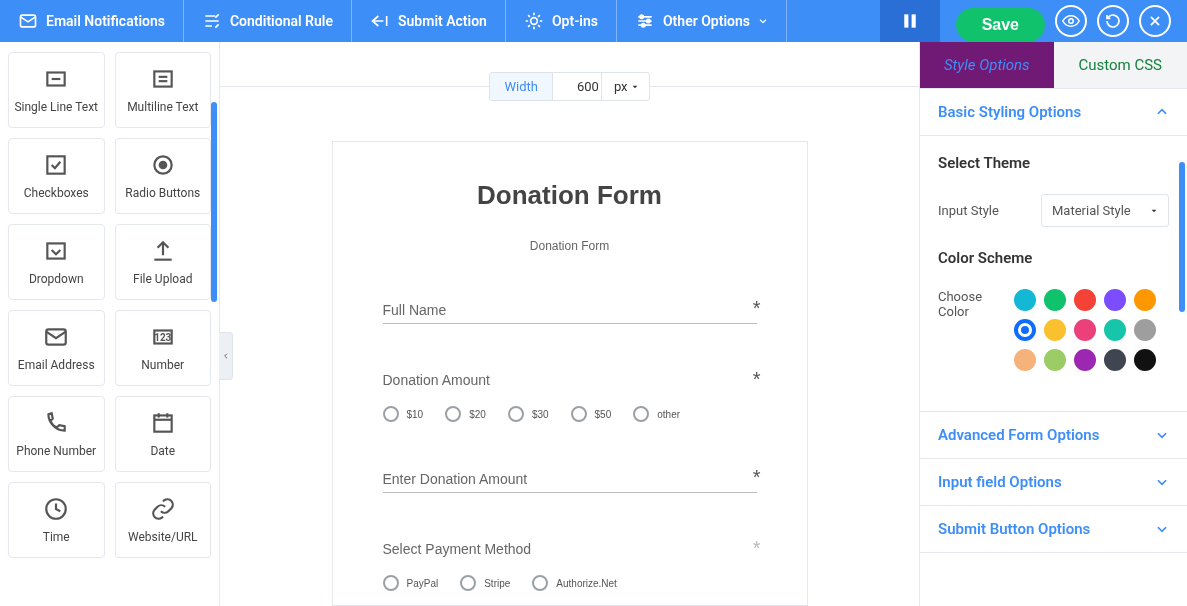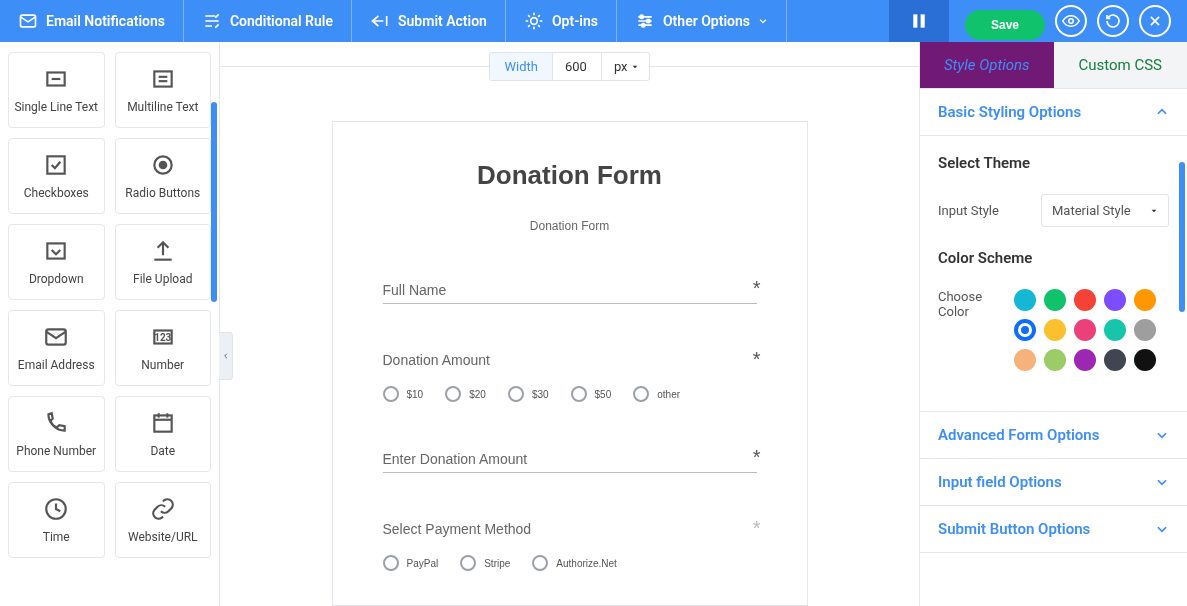--- a/index.html
+++ b/index.html
@@ -46,21 +46,21 @@
     align-items: center;
     gap: 10px;
     padding: 0 16px;
   }
   .save-btn {
     background: #11c26d;
     color: #fff;
     border: none;
     border-radius: 20px;
     padding: 8px 26px;
-    font-size: 12px;
+    font-size: 16px;
     font-weight: 600;
     cursor: pointer;
     margin-top: 8px;
   }
   .circ-btn {
     width: 32px; height: 32px;
     border: 2px solid #fff;
     border-radius: 50%;
     display: flex; align-items: center; justify-content: center;
     cursor: pointer;
@@ -148,38 +148,38 @@
   .center {
     flex: 1;
     display:flex;
     flex-direction:column;
     background:#fff;
   }
   .width-bar {
     display:flex;
     align-items:center;
     justify-content:center;
-    margin-top:10px;
+    margin-top:30px;
     position:relative;
   }
   .width-bar::before, .width-bar::after {
     content:"";
     height:1px;
     background:#e4e7ed;
     flex:1;
   }
   .width-chip {
     display:flex;
     border:1px solid #dfe3ea;
     border-radius:3px;
     overflow:hidden;
     font-size:13px;
   }
   .width-chip .label { padding:6px 14px; color:#3e8ef7; background:#f1f7ff; }
-  .width-chip .val { padding:6px 12px; color:#333; width:50px; border-left:1px solid #dfe3ea; border-right:1px solid #dfe3ea; }
+  .width-chip .val { padding:6px 24px; color:#333; width:50px; border-left:1px solid #dfe3ea; border-right:1px solid #dfe3ea; }
   .width-chip .unit { padding:6px 10px 6px 12px; color:#333; display:flex;align-items:center;gap:3px;}
   .canvas-wrap {
     flex:1;
     display:flex;
     justify-content:center;
     padding: 40px 0 0;
     overflow:hidden;
   }
   .form-canvas {
     width:476px;

